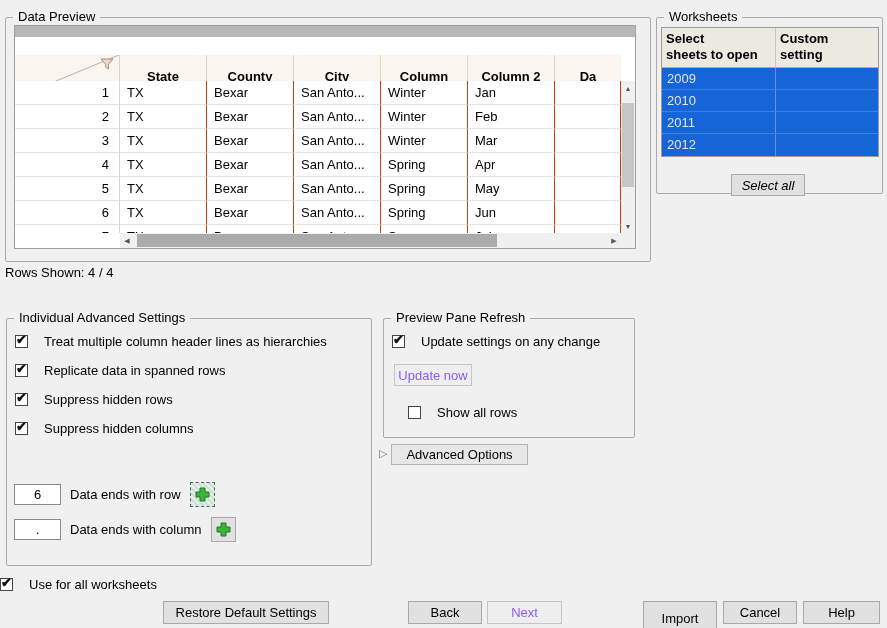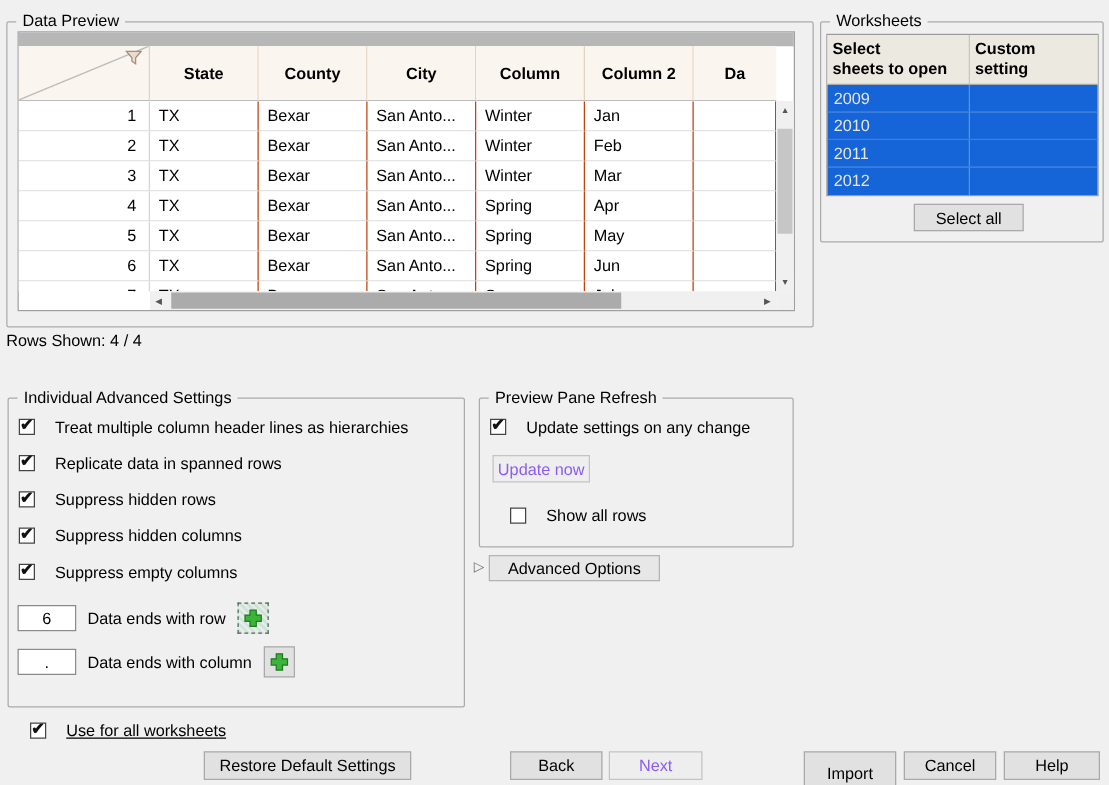--- a/index.html
+++ b/index.html
@@ -8,21 +8,21 @@
     position:relative; overflow:hidden;
     background:#f0f0f0; color:#000;
     font-family:"Liberation Sans", sans-serif; font-size:13px;
   }
   .groupbox { position:absolute; border:1px solid #aaaaaa; border-radius:2px; background:transparent; }
   .gb-title { position:absolute; top:-9px; left:7px; background:#f0f0f0; padding:0 5px; font-size:13px; white-space:nowrap; }
 
   
   .dp-wrap { position:absolute; left:8px; top:7px; width:622px; height:224px; border:1px solid #9f9f9f; background:#ffffff; }
   .dp-strip { position:absolute; left:0; top:0; width:620px; height:11px; background:#b7b7b7; }
-  .dp-header { position:absolute; left:0; top:11px; width:606px; height:44px; display:flex; }
+  .dp-header { position:absolute; left:0; top:29px; width:606px; height:44px; display:flex; }
   .h-cell {
     background:#faf6ef; border-right:1px solid #e3d2bd; border-bottom:1px solid #bdbdbd;
     font-weight:bold; font-size:13px; display:flex; align-items:center; justify-content:center;
     overflow:hidden; white-space:nowrap;
   }
   .h-corner {
     position:relative;
     background-image:linear-gradient(to bottom right, transparent calc(50% - 1px), #b5b5b5 50%, transparent calc(50% + 1px));
   }
   .funnel { position:absolute; top:3px; right:5px; }
@@ -94,21 +94,21 @@
     display:flex; align-items:center; justify-content:center; padding:0;
   }
   .plus-btn.focused {
     background:repeating-linear-gradient(45deg,#cfe0d6 0 2px,#e6efe9 2px 4px);
     border:1px dashed #4a6a5a;
   }
 
   .adv-tri { position:absolute; left:379px; top:447px; font-size:11px; color:#707070; }
   .adv-btn { left:391px; top:444px; width:137px; height:21px; background:#e7e7e7; border:1px solid #b3b3b3; }
 
-  .sel-all { left:74px; top:145px; width:88px; height:22px; }
+  .sel-all { left:74px; top:156px; width:74px; height:22px;font-style:italic; }
 </style>
 </head>
 <body>
 
 <div class="groupbox" style="left:5px; top:17px; width:646px; height:245px;">
   <span class="gb-title">Data Preview</span>
 
   <div class="dp-wrap">
     <div class="dp-strip"></div>
 
@@ -250,24 +250,20 @@
     <span class="cb checked"></span>
     <span class="cb-label">Replicate data in spanned rows</span>
   </label>
   <label class="check" style="left:8px; top:73px;">
     <span class="cb checked"></span>
     <span class="cb-label">Suppress hidden rows</span>
   </label>
   <label class="check" style="left:8px; top:102px;">
     <span class="cb checked"></span>
     <span class="cb-label">Suppress hidden columns</span>
-  </label>
-  <label class="check" style="left:8px; top:131px;">
-    <span class="cb checked"></span>
-    <span class="cb-label">Suppress empty columns</span>
   </label>
 
   <div class="ends-row" style="left:7px; top:163px;">
     <input class="field" value="6" style="">
     <span>Data ends with row</span>
     <button class="plus-btn focused">
       <svg width="15" height="15" viewBox="0 0 15 15">
         <path d="M5 1 h5 v4 h4 v5 h-4 v4 h-5 v-4 h-4 v-5 h4 z" fill="var(--plus-green,#3cb43c)" stroke="#1f7a1f"></path>
       </svg>
     </button>
@@ -296,21 +292,21 @@
 
   <label class="check" style="left:8px; top:86px;padding-left:16px;">
     <span class="cb"></span>
     <span class="cb-label">Show all rows</span>
   </label>
 </div>
 
 <span class="adv-tri">▷</span>
 <button class="btn adv-btn">Advanced Options</button>
 
-<label class="check" style="left:24px; top:577px;text-decoration:underline;">
+<label class="check" style="left:0; top:577px;">
   <span class="cb checked"></span>
   <span class="cb-label">Use for all worksheets</span>
 </label>
 
 <button class="btn" style="left:163px; top:601px; width:166px; height:23px;">Restore Default Settings</button>
 <button class="btn" style="left:408px; top:601px; width:74px; height:23px;">Back</button>
 <button class="btn disabled" style="left:487px; top:601px; width:75px; height:23px;">Next</button>
 <button class="btn" style="left:643px; top:601px; width:74px; height:34px;">Import</button>
 <button class="btn" style="left:723px; top:601px; width:74px; height:23px;">Cancel</button>
 <button class="btn" style="left:803px; top:601px; width:77px; height:23px;">Help</button>

